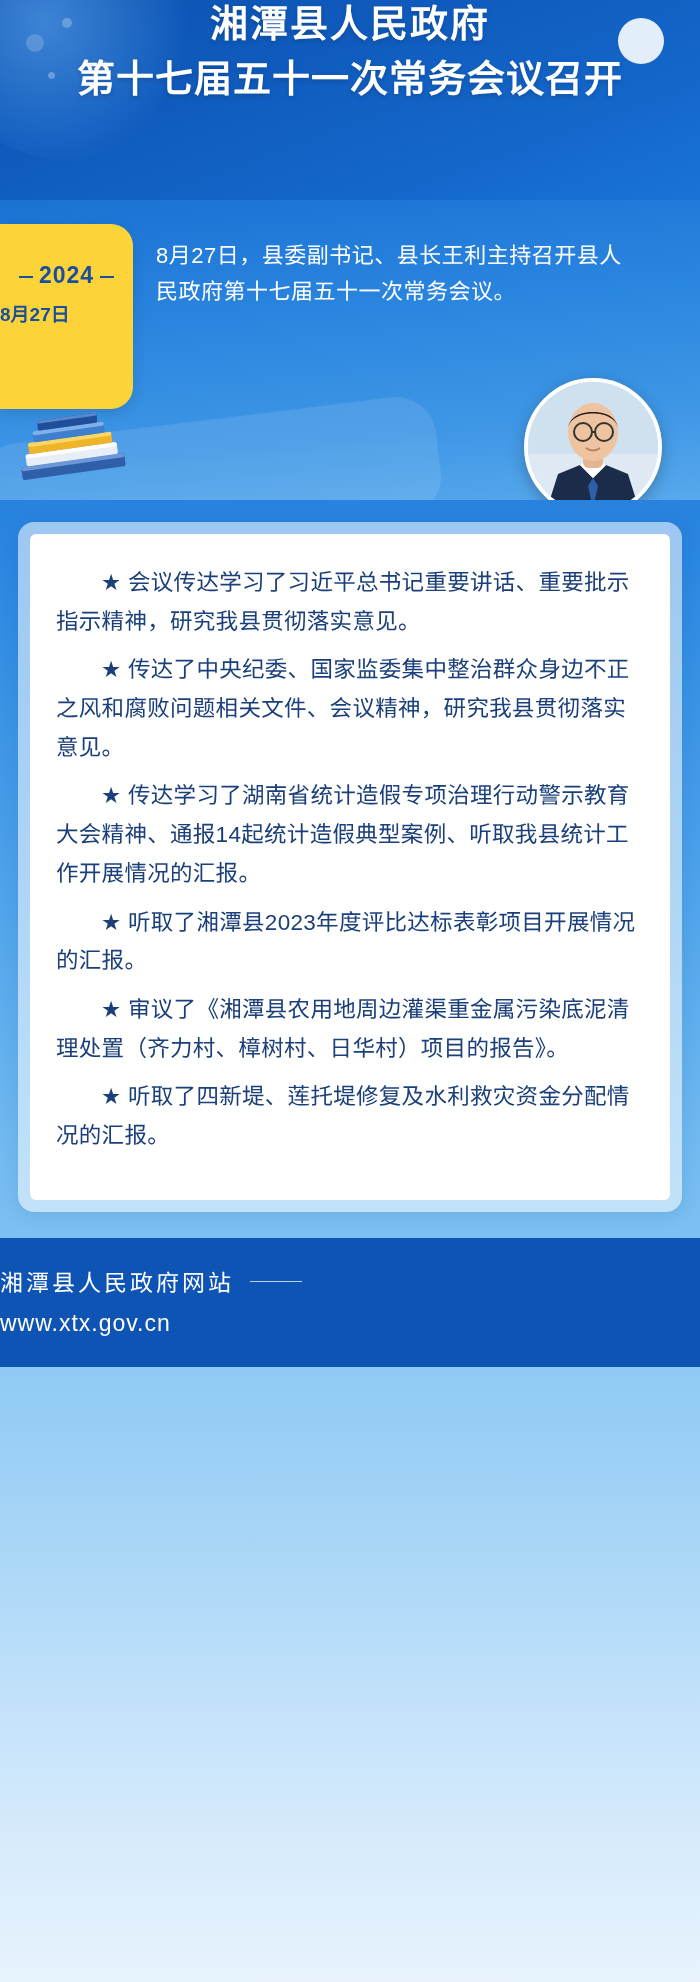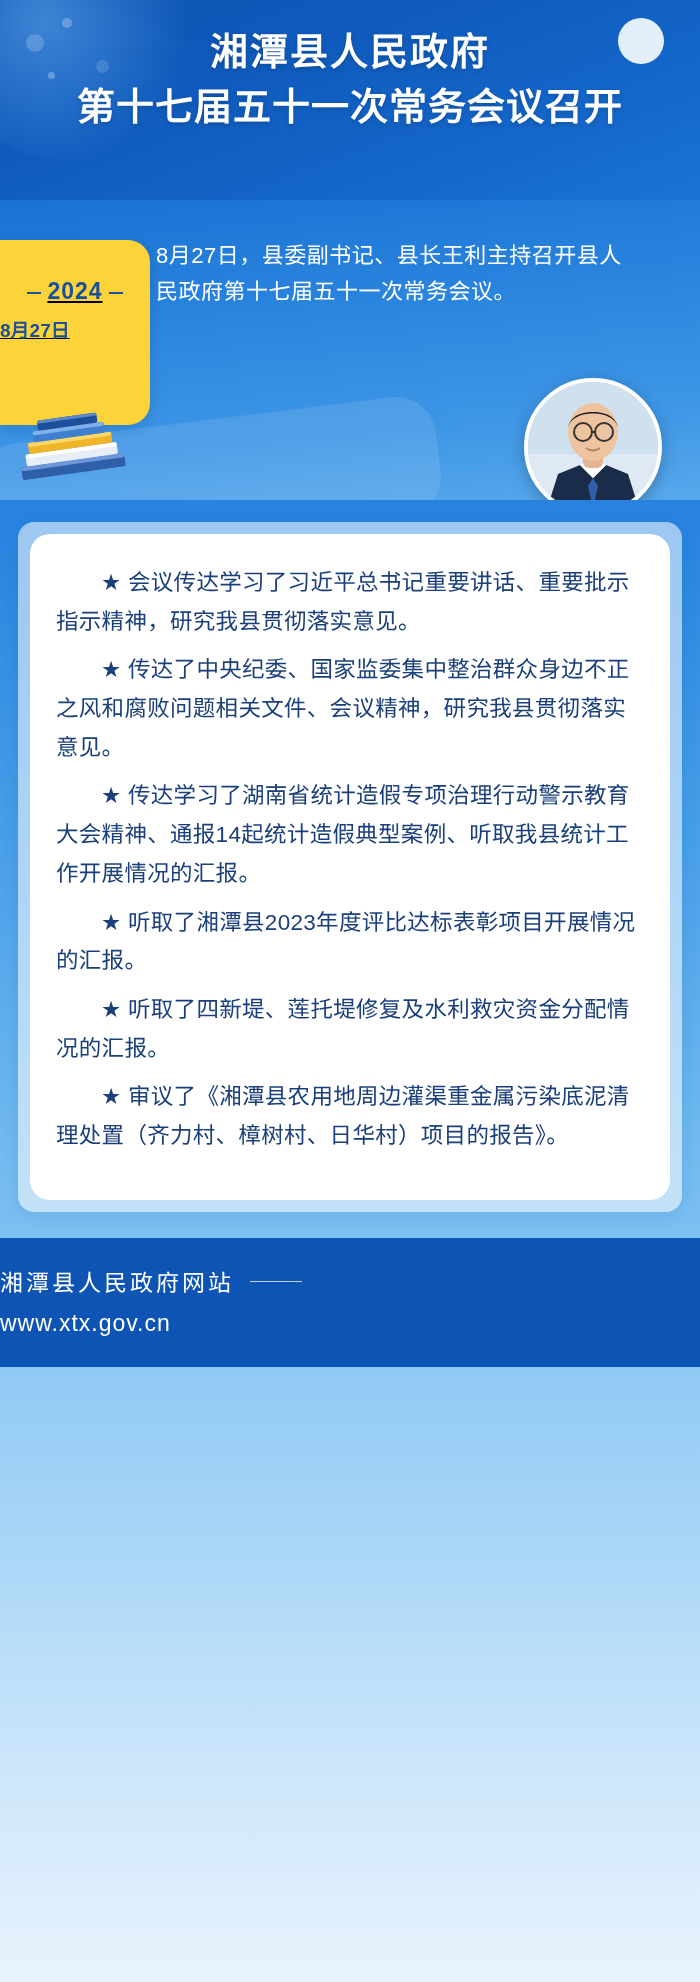--- a/index.html
+++ b/index.html
@@ -53,21 +53,20 @@
     top: 18px;
     width: 46px;
     height: 46px;
     border-radius: 50%;
     background: #eef5fd;
     opacity: 0.95;
   }
   .header-titles {
     position: relative;
     z-index: 3;
-    padding-top: 28px;
     text-align: center;
     color: #ffffff;
   }
   .title-line1 {
     font-family: "Liberation Serif", "DejaVu Serif", serif;
     font-weight: bold;
     font-size: 38px;
     letter-spacing: 2px;
     line-height: 1.3;
     text-shadow: 0 2px 5px rgba(0,0,0,0.18);
@@ -96,29 +95,28 @@
     bottom: -40px;
     width: 460px;
     height: 120px;
     background: rgba(255,255,255,0.10);
     transform: rotate(-7deg);
     border-radius: 40px;
   }
   .date-card {
     position: absolute;
     left: 0;
-    top: 40px;
-    width: 150px;
+    top: 24px;
+    width: 133px;
     height: 185px;
     background: #fdd33a;
     border-top-right-radius: 22px;
     border-bottom-right-radius: 22px;
     box-shadow: 0 4px 14px rgba(0,0,0,0.12);
     z-index: 4;
-    text-decoration: underline;
   }
   .date-card .y {
     margin-top: 38px;
     text-align: center;
     color: #1b4f9c;
     font-size: 23px;
     letter-spacing: 1px;
     font-weight: bold;
   }
   .date-card .md {
@@ -175,21 +173,21 @@
     padding: 22px 18px 0 18px;
   }
   .card-outer {
     background: rgba(255,255,255,0.55);
     border-radius: 16px;
     padding: 12px;
     box-shadow: 0 4px 16px rgba(20,70,140,0.12);
   }
   .card-inner {
     background: #ffffff;
-    border-radius: 20px;
+    border-radius: 6px;
     padding: 30px 26px 34px 26px;
   }
   .item {
     color: #1a3f7a;
     font-size: 22.5px;
     line-height: 1.72;
     text-indent: 2em;
     margin: 0 0 10px 0;
     letter-spacing: 0.3px;
   }
@@ -294,22 +292,22 @@
     </div>
   </div>
 
   <div class="content-wrap">
     <div class="card-outer">
       <div class="card-inner">
         <p class="item">★ 会议传达学习了习近平总书记重要讲话、重要批示指示精神，研究我县贯彻落实意见。</p>
         <p class="item">★ 传达了中央纪委、国家监委集中整治群众身边不正之风和腐败问题相关文件、会议精神，研究我县贯彻落实意见。</p>
         <p class="item">★ 传达学习了湖南省统计造假专项治理行动警示教育大会精神、通报14起统计造假典型案例、听取我县统计工作开展情况的汇报。</p>
         <p class="item">★ 听取了湘潭县2023年度评比达标表彰项目开展情况的汇报。</p>
+        <p class="item">★ 审议了《湘潭县农用地周边灌渠重金属污染底泥清理处置（齐力村、樟树村、日华村）项目的报告》。</p>
         <p class="item">★ 听取了四新堤、莲托堤修复及水利救灾资金分配情况的汇报。</p>
-        <p class="item">★ 审议了《湘潭县农用地周边灌渠重金属污染底泥清理处置（齐力村、樟树村、日华村）项目的报告》。</p>
       </div>
     </div>
   </div>
 
   <div class="footer">
     <div>
       <span class="footer-name">湘潭县人民政府网站</span>
     </div>
     <div class="footer-url">www.xtx.gov.cn</div>
   </div>

